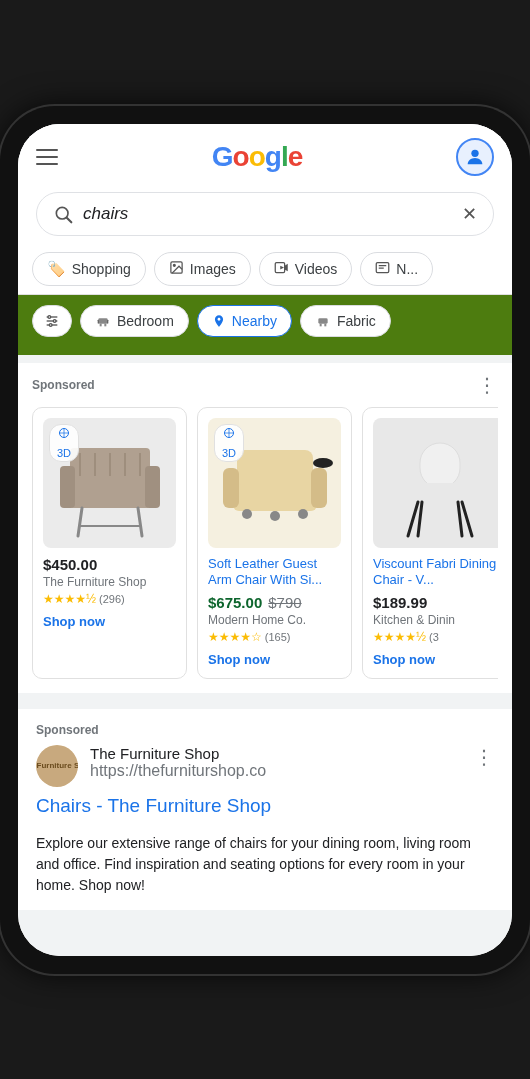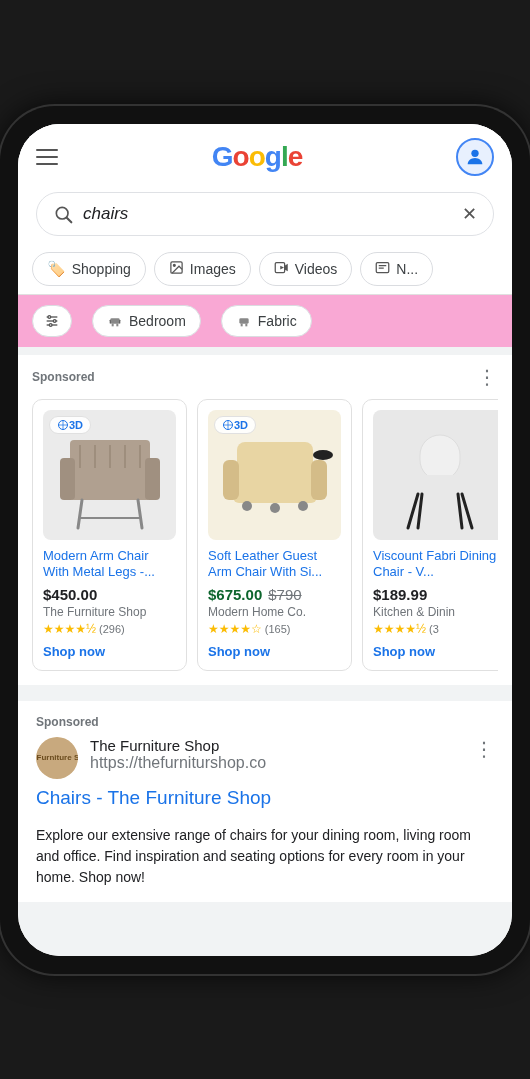--- a/index.html
+++ b/index.html
@@ -181,23 +181,24 @@
       position: absolute;
       top: 6px;
       left: 6px;
       background: rgba(255,255,255,0.9);
       border-radius: 12px;
       padding: 2px 7px;
       font-size: 11px;
       color: #1a73e8;
       display: flex;
       align-items: center;
-      gap: 0;
-      font-weight: 700;
+      gap: 8px;
+      font-weight: 400;
       border: 1px solid #e0e0e0;
+      flex-direction: column;
     }
     .product-title {
       font-size: 13px;
       color: #1a73e8;
       margin-bottom: 5px;
       line-height: 1.3;
     }
     .price-row {
       display: flex;
       align-items: center;
@@ -358,41 +359,47 @@
             <svg width="15" height="15" viewBox="0 0 24 24" fill="none" stroke="#555" stroke-width="2">
               <rect x="2" y="4" width="20" height="16" rx="2"></rect>
               <line x1="6" y1="9" x2="18" y2="9"></line>
               <line x1="6" y1="13" x2="14" y2="13"></line>
             </svg>
           </span>
           <span>N...</span>
         </div>
       </div>
 
-      <div class="filter-tabs" style="background:#f9a8d4; padding: 10px 14px 10px 14px; gap:20px;">
+      <div class="filter-tabs" style="background:#4d7c0f; padding: 10px 14px 18px 14px; gap:8px;">
         <div class="filter-chip" style="padding:7px 11px;">
           <svg width="16" height="16" viewBox="0 0 24 24" fill="none" stroke="#555" stroke-width="2">
             <line x1="4" y1="6" x2="20" y2="6"></line>
             <line x1="4" y1="12" x2="20" y2="12"></line>
             <line x1="4" y1="18" x2="20" y2="18"></line>
             <circle cx="8" cy="6" r="2" fill="white" stroke="#555" stroke-width="2"></circle>
             <circle cx="16" cy="12" r="2" fill="white" stroke="#555" stroke-width="2"></circle>
             <circle cx="10" cy="18" r="2" fill="white" stroke="#555" stroke-width="2"></circle>
           </svg>
         </div>
         <div class="filter-chip">
           <svg width="16" height="16" viewBox="0 0 24 24" fill="#555">
             <rect x="5" y="8" width="14" height="8" rx="2" fill="#888"></rect>
             <rect x="7" y="16" width="3" height="4" fill="#888"></rect>
             <rect x="14" y="16" width="3" height="4" fill="#888"></rect>
             <rect x="4" y="10" width="2" height="6" rx="1" fill="#666"></rect>
             <rect x="18" y="10" width="2" height="6" rx="1" fill="#666"></rect>
           </svg>
           <span>Bedroom</span>
         </div>
+        <div class="filter-chip active">
+          <svg width="14" height="14" viewBox="0 0 24 24" fill="#1a73e8">
+            <path d="M12 2C8.13 2 5 5.13 5 9c0 5.25 7 13 7 13s7-7.75 7-13c0-3.87-3.13-7-7-7zm0 9.5c-1.38 0-2.5-1.12-2.5-2.5s1.12-2.5 2.5-2.5 2.5 1.12 2.5 2.5-1.12 2.5-2.5 2.5z"></path>
+          </svg>
+          <span>Nearby</span>
+        </div>
         <div class="filter-chip">
           <svg width="16" height="16" viewBox="0 0 24 24" fill="#888">
             <rect x="5" y="8" width="14" height="8" rx="2" fill="#888"></rect>
             <rect x="7" y="16" width="3" height="4" fill="#888"></rect>
             <rect x="14" y="16" width="3" height="4" fill="#888"></rect>
           </svg>
           <span>Fabric</span>
         </div>
       </div>
 
@@ -430,21 +437,20 @@
 
                 <line x1="28" y1="98" x2="92" y2="98" stroke="#888" stroke-width="2"></line>
 
                 <line x1="30" y1="25" x2="30" y2="48" stroke="#998877" stroke-width="1.5"></line>
                 <line x1="45" y1="25" x2="45" y2="48" stroke="#998877" stroke-width="1.5"></line>
                 <line x1="60" y1="25" x2="60" y2="48" stroke="#998877" stroke-width="1.5"></line>
                 <line x1="75" y1="25" x2="75" y2="48" stroke="#998877" stroke-width="1.5"></line>
                 <line x1="90" y1="25" x2="90" y2="48" stroke="#998877" stroke-width="1.5"></line>
               </svg>
             </div>
-            <div class="product-title">Modern Arm Chair With Metal Legs -...</div>
             <div class="price-row">
               <span class="price">$450.00</span>
             </div>
             <div class="shop-name">The Furniture Shop</div>
             <div class="stars-row">
               <span class="stars">★★★★½</span>
               <span class="review-count">(296)</span>
             </div>
             <a class="shop-now-btn">Shop now</a>
           </div>

